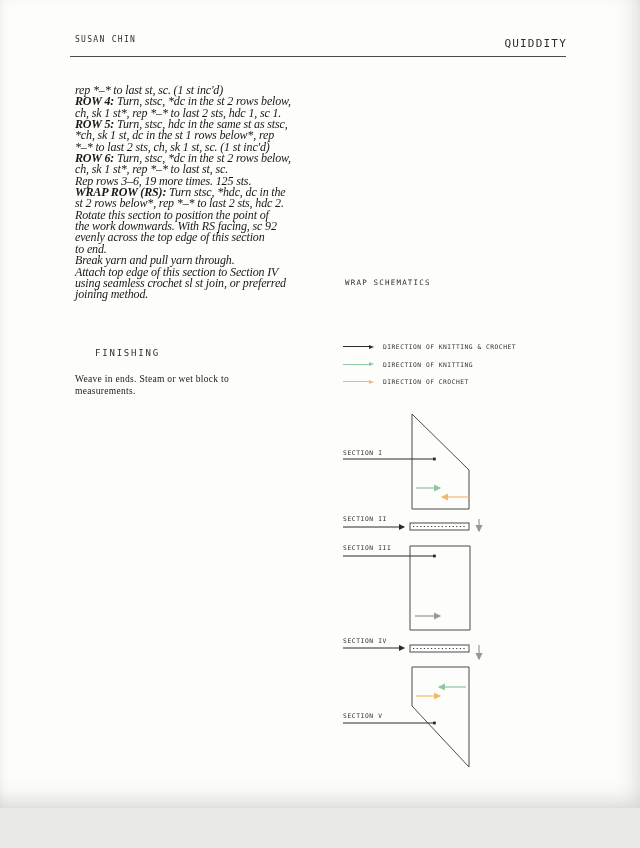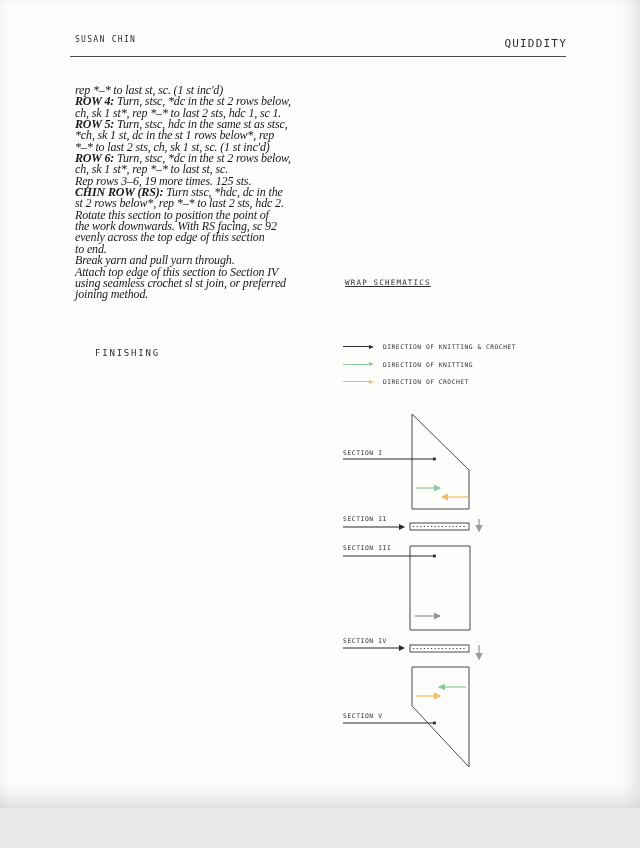--- a/index.html
+++ b/index.html
@@ -10,21 +10,21 @@
   .author{position:absolute;left:75px;top:35px;font-size:8px;letter-spacing:1.3px;}
   .booktitle{position:absolute;top:37px;right:73px;font-size:11px;letter-spacing:1.2px;}
   .rule{position:absolute;left:70px;top:56px;width:496px;height:1px;background:#4c4c4c;}
   .pattern{position:absolute;left:75px;top:85px;width:190px;font-size:12px;line-height:11.35px;
            letter-spacing:-0.15px;color:#181818;font-style:italic;}
   .pline{white-space:nowrap;}
   .pline b{font-weight:bold;}
   .fin-head{position:absolute;left:75px;top:348px;font-size:9px;letter-spacing:1.8px;margin-left:20px;}
   .fin-text{position:absolute;left:75px;top:373px;font-size:9.5px;letter-spacing:0.3px;
             line-height:12.4px;color:#181818;}
-  .schem-title{position:absolute;left:345px;top:278px;font-size:7.5px;letter-spacing:1.2px;text-decoration:underline;}
+  .schem-title{position:absolute;left:345px;top:278px;font-size:7.5px;letter-spacing:1.2px;}
   .legend{position:absolute;left:343px;top:338px;}
   .legend-row{display:flex;align-items:center;height:17.5px;}
   .legend-line{display:inline-block;width:26px;height:1px;}
   .legend-head{display:inline-block;width:0;height:0;border-left:5px solid;
                border-top:2.5px solid transparent;border-bottom:2.5px solid transparent;}
   .legend-label{font-family:"DejaVu Sans Mono",monospace;font-size:6.3px;letter-spacing:0.5px;
                 color:#333;margin-left:9px;white-space:nowrap;}
   .diagram{position:absolute;left:330px;top:400px;}
   .svglabel{font-family:"DejaVu Sans Mono",monospace;font-size:6.3px;letter-spacing:0.6px;fill:#2e2e2e;}
   .shape{fill:none;stroke:#4a4a4a;stroke-width:1;}
@@ -45,33 +45,37 @@
   <div class="pattern">
       <div class="pline">rep *–* to last st, sc. (1 st inc'd)</div>
       <div class="pline"><b>ROW 4:</b> Turn, stsc, *dc in the st 2 rows below,</div>
       <div class="pline">ch, sk 1 st*, rep *–* to last 2 sts, hdc 1, sc 1.</div>
       <div class="pline"><b>ROW 5:</b> Turn, stsc, hdc in the same st as stsc,</div>
       <div class="pline">*ch, sk 1 st, dc in the st 1 rows below*, rep</div>
       <div class="pline">*–* to last 2 sts, ch, sk 1 st, sc. (1 st inc'd)</div>
       <div class="pline"><b>ROW 6:</b> Turn, stsc, *dc in the st 2 rows below,</div>
       <div class="pline">ch, sk 1 st*, rep *–* to last st, sc.</div>
       <div class="pline">Rep rows 3–6, 19 more times. 125 sts.</div>
-      <div class="pline"><b>CHIN ROW (RS):</b> Turn stsc, *hdc, dc in the</div>
+      <div class="pline"><b>WRAP ROW (RS):</b> Turn stsc, *hdc, dc in the</div>
       <div class="pline">st 2 rows below*, rep *–* to last 2 sts, hdc 2.</div>
       <div class="pline">Rotate this section to position the point of</div>
       <div class="pline">the work downwards. With RS facing, sc 92</div>
       <div class="pline">evenly across the top edge of this section</div>
       <div class="pline">to end.</div>
       <div class="pline">Break yarn and pull yarn through.</div>
       <div class="pline">Attach top edge of this section to Section IV</div>
       <div class="pline">using seamless crochet sl st join, or preferred</div>
       <div class="pline">joining method.</div>
     </div>
 
   <div class="fin-head mono">FINISHING</div>
+  <div class="fin-text">
+      <div>Weave in ends. Steam or wet block to</div>
+      <div>measurements.</div>
+    </div>
 
   <div class="schem-title mono">WRAP SCHEMATICS</div>
 
   <div class="legend">
       <div class="legend-row">
         <span class="legend-line" style="background: rgb(43, 43, 43);"></span>
         <span class="legend-head" style="border-left-color: rgb(43, 43, 43);"></span>
         <span class="legend-label">DIRECTION OF KNITTING &amp; CROCHET</span>
       </div>
       <div class="legend-row">

